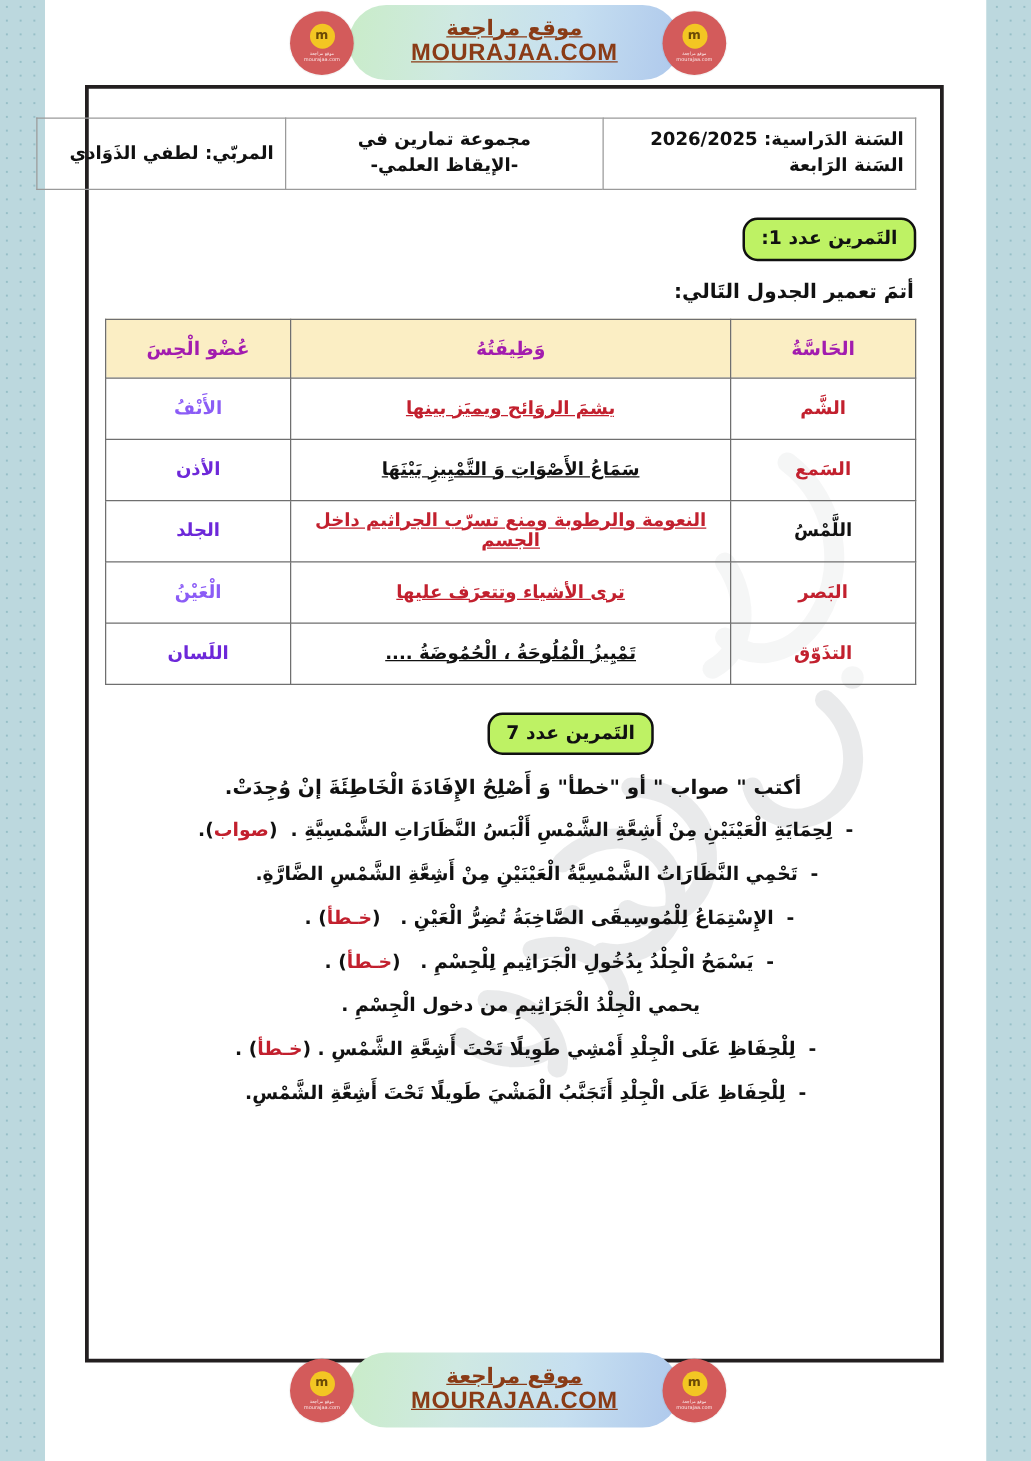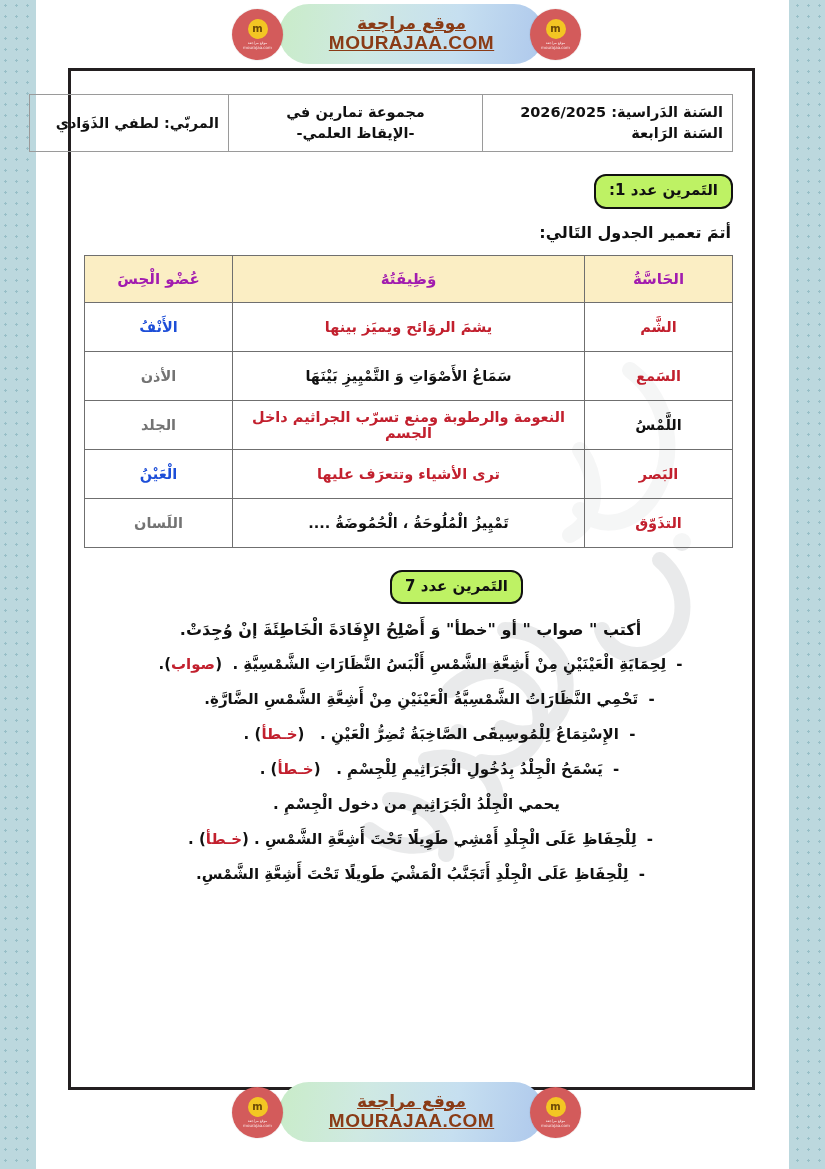--- a/index.html
+++ b/index.html
@@ -226,25 +226,25 @@
   table.senses thead th {
     background: #fbeec4;
     color: #a21caf;
     font-size: 15px;
     height: 40px;
   }
   col.c-sense  { width: 148px; }
   col.c-func   { width: 352px; }
   col.c-organ  { width: 148px; }
 
-  td.organ { color: #737373; }
-  td.func  { color: #c2202e; }
+  td.organ { color: #6d28d9; }
+  td.func  { color: #c2202e; text-decoration: underline; }
   td.sense { color: #c2202e; }
   td.func.dark  { color: #111; }
-  td.organ.dark { color: #1d4ed8; }
+  td.organ.dark { color: #8b5cf6; }
   td.sense.dark { color: #111; }
 
   
   ul.statements {
     list-style: none;
     margin: 10px 0 0 0;
     padding: 0;
   }
   ul.statements li {
     font-size: 15px;

